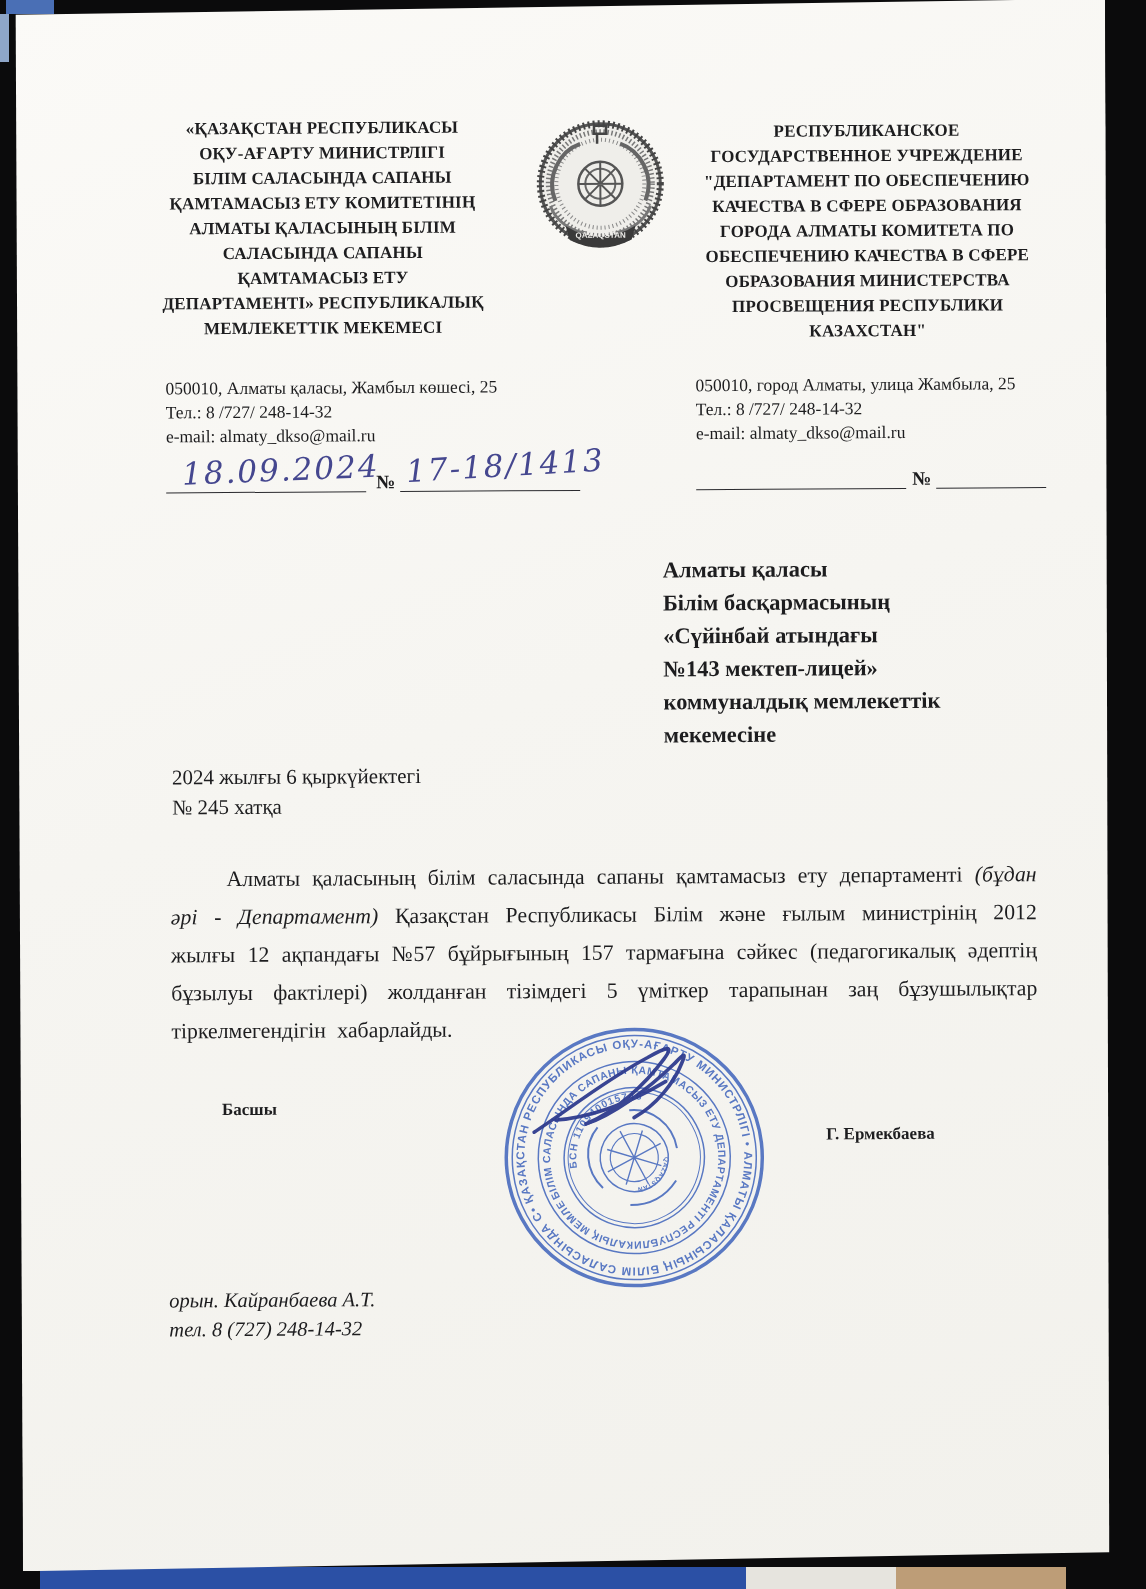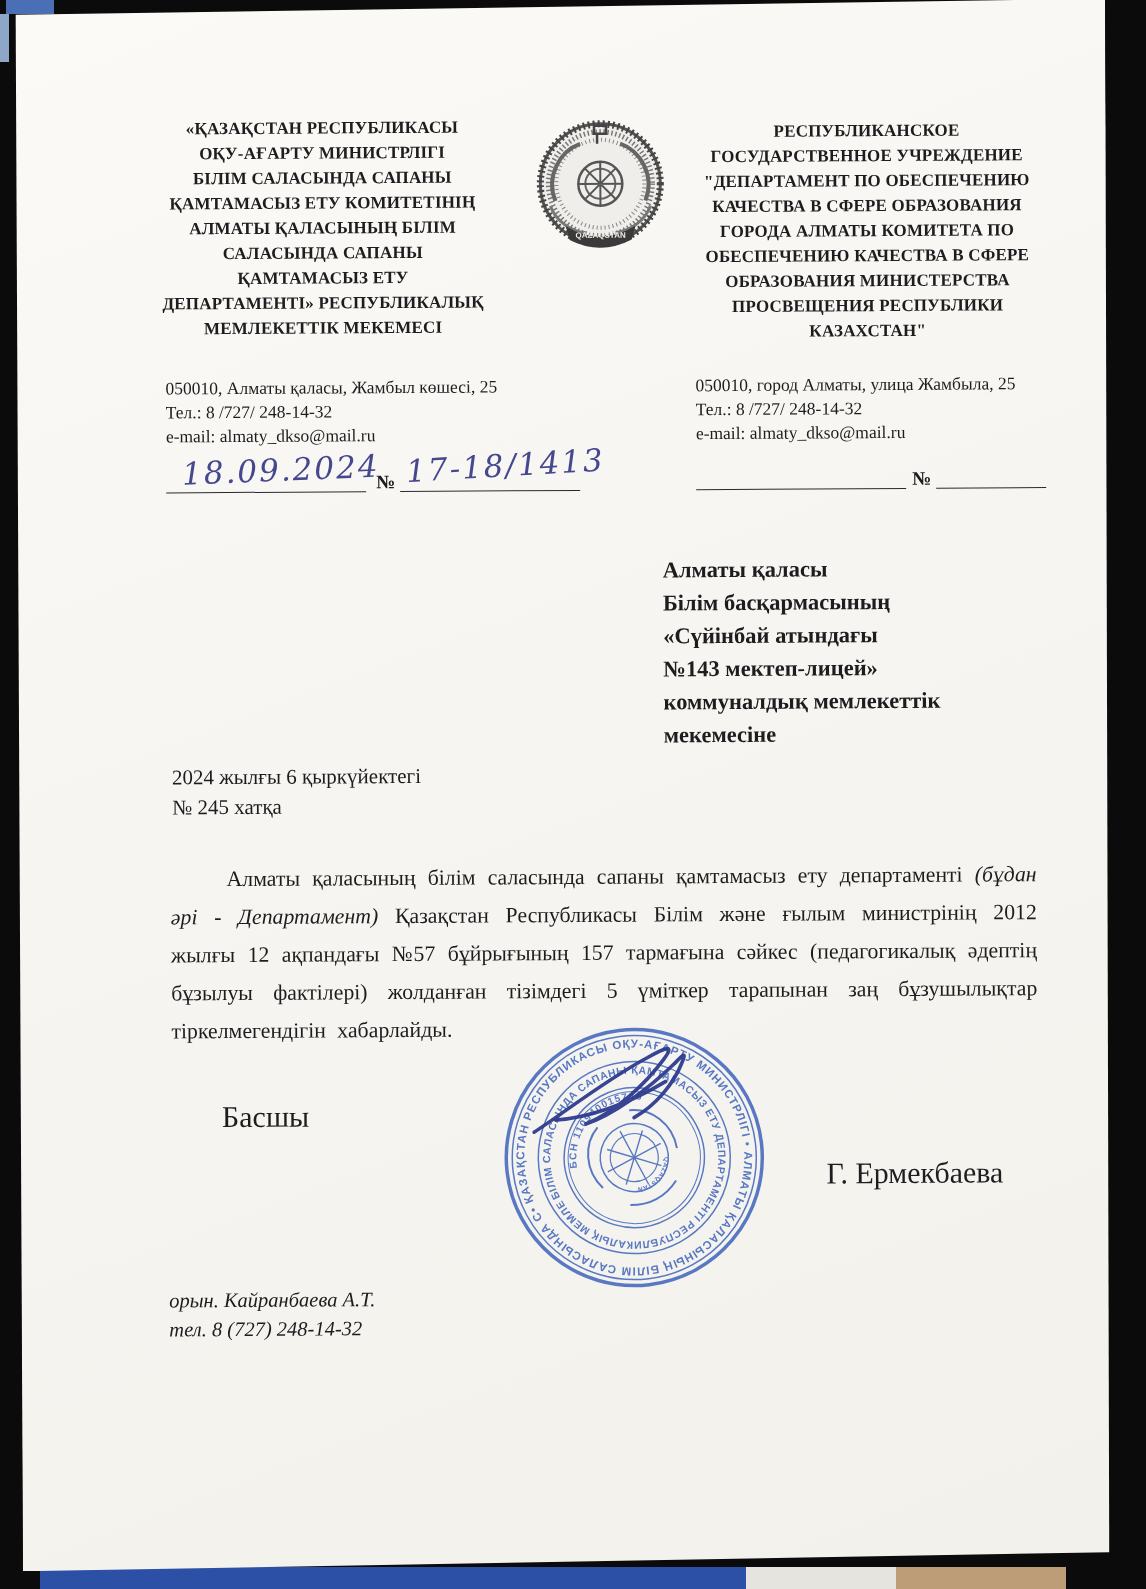--- a/index.html
+++ b/index.html
@@ -25,21 +25,21 @@
   }
   .uline{border-bottom:1.6px solid #2a2a2e;}
   .nosign{font-size:19px;font-weight:bold;}
   .recipient{font-weight:bold;font-size:22.5px;line-height:33px;}
   .refblock{font-size:21px;line-height:30px;}
   .bodytext{
     font-size:21.8px;line-height:38px;text-align:justify;
     word-spacing:6px;
   }
   .bodytext .indent{display:inline-block;width:56px;}
-  .sig-title{font-weight:normal;font-size:30px;}
+  .sig-title{font-weight:bold;font-size:17px;}
   .footer{font-style:italic;font-size:20.5px;line-height:29px;}
   .blue-mark{position:absolute;background:#4a6fb5;}
   .deskbar{position:absolute;bottom:0;height:22px;}
   svg text{font-family:"Liberation Sans", sans-serif;}
 </style>
 </head>
 <body>
 
 <div class="deskbar" style="left:40px;width:706px;background:#2b50a5;"></div>
 <div class="deskbar" style="left:746px;width:150px;background:#e6e4de;"></div>
@@ -123,21 +123,21 @@
   <div class="abs refblock" style="left:156px;top:758px;">
     <div>2024 жылғы 6 қыркүйектегі</div>
     <div>№ 245 хатқа</div>
   </div>
 
   <div class="abs bodytext" style="left:154px;top:856px;width:866px;">
     <span class="indent"></span><span>Алматы қаласының білім саласында сапаны қамтамасыз ету департаменті </span><i>(бұдан әрі - Департамент)</i><span> Қазақстан Республикасы Білім және ғылым министрінің 2012 жылғы 12 ақпандағы №57 бұйрығының 157 тармағына сәйкес (педагогикалық әдептің бұзылуы фактілері) жолданған тізімдегі 5 үміткер тарапынан заң бұзушылықтар тіркелмегендігін хабарлайды.</span>
   </div>
 
   <div class="abs sig-title" style="left:204px;top:1096px;">Басшы</div>
-  <div class="abs sig-title" style="left:808px;top:1156px;">Г. Ермекбаева</div>
+  <div class="abs sig-title" style="left:808px;top:1124px;">Г. Ермекбаева</div>
 
   <svg class="abs" style="left:478px;top:1018px;opacity:.88;" width="276" height="276" viewBox="0 0 276 276">
     <defs>
       <path id="ringOuter" d="M138,138 m-110,0 a110,110 0 1,1 220,0 a110,110 0 1,1 -220,0"></path>
       <path id="ringInner" d="M138,138 m-84,0 a84,84 0 1,1 168,0 a84,84 0 1,1 -168,0"></path>
       <path id="ringBin" d="M138,138 m-58,0 a58,58 0 1,1 116,0 a58,58 0 1,1 -116,0"></path>
       <path id="ringCenter" d="M138,138 m-30,0 a30,30 0 1,1 60,0 a30,30 0 1,1 -60,0"></path>
     </defs>
     <g transform="rotate(-28 138 138)" stroke="#4468bd" fill="none">
       <circle cx="138" cy="138" r="128" stroke-width="3.5"></circle>

